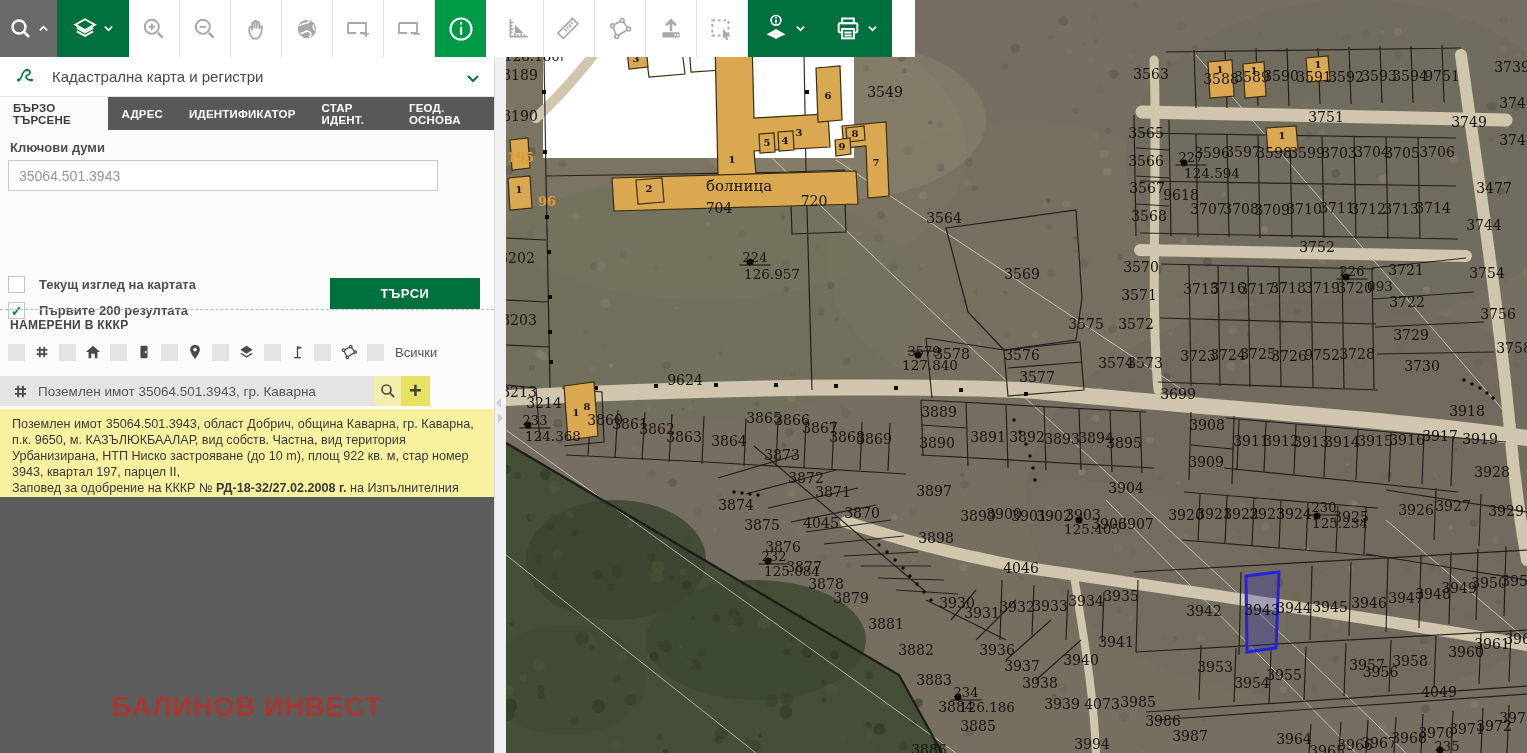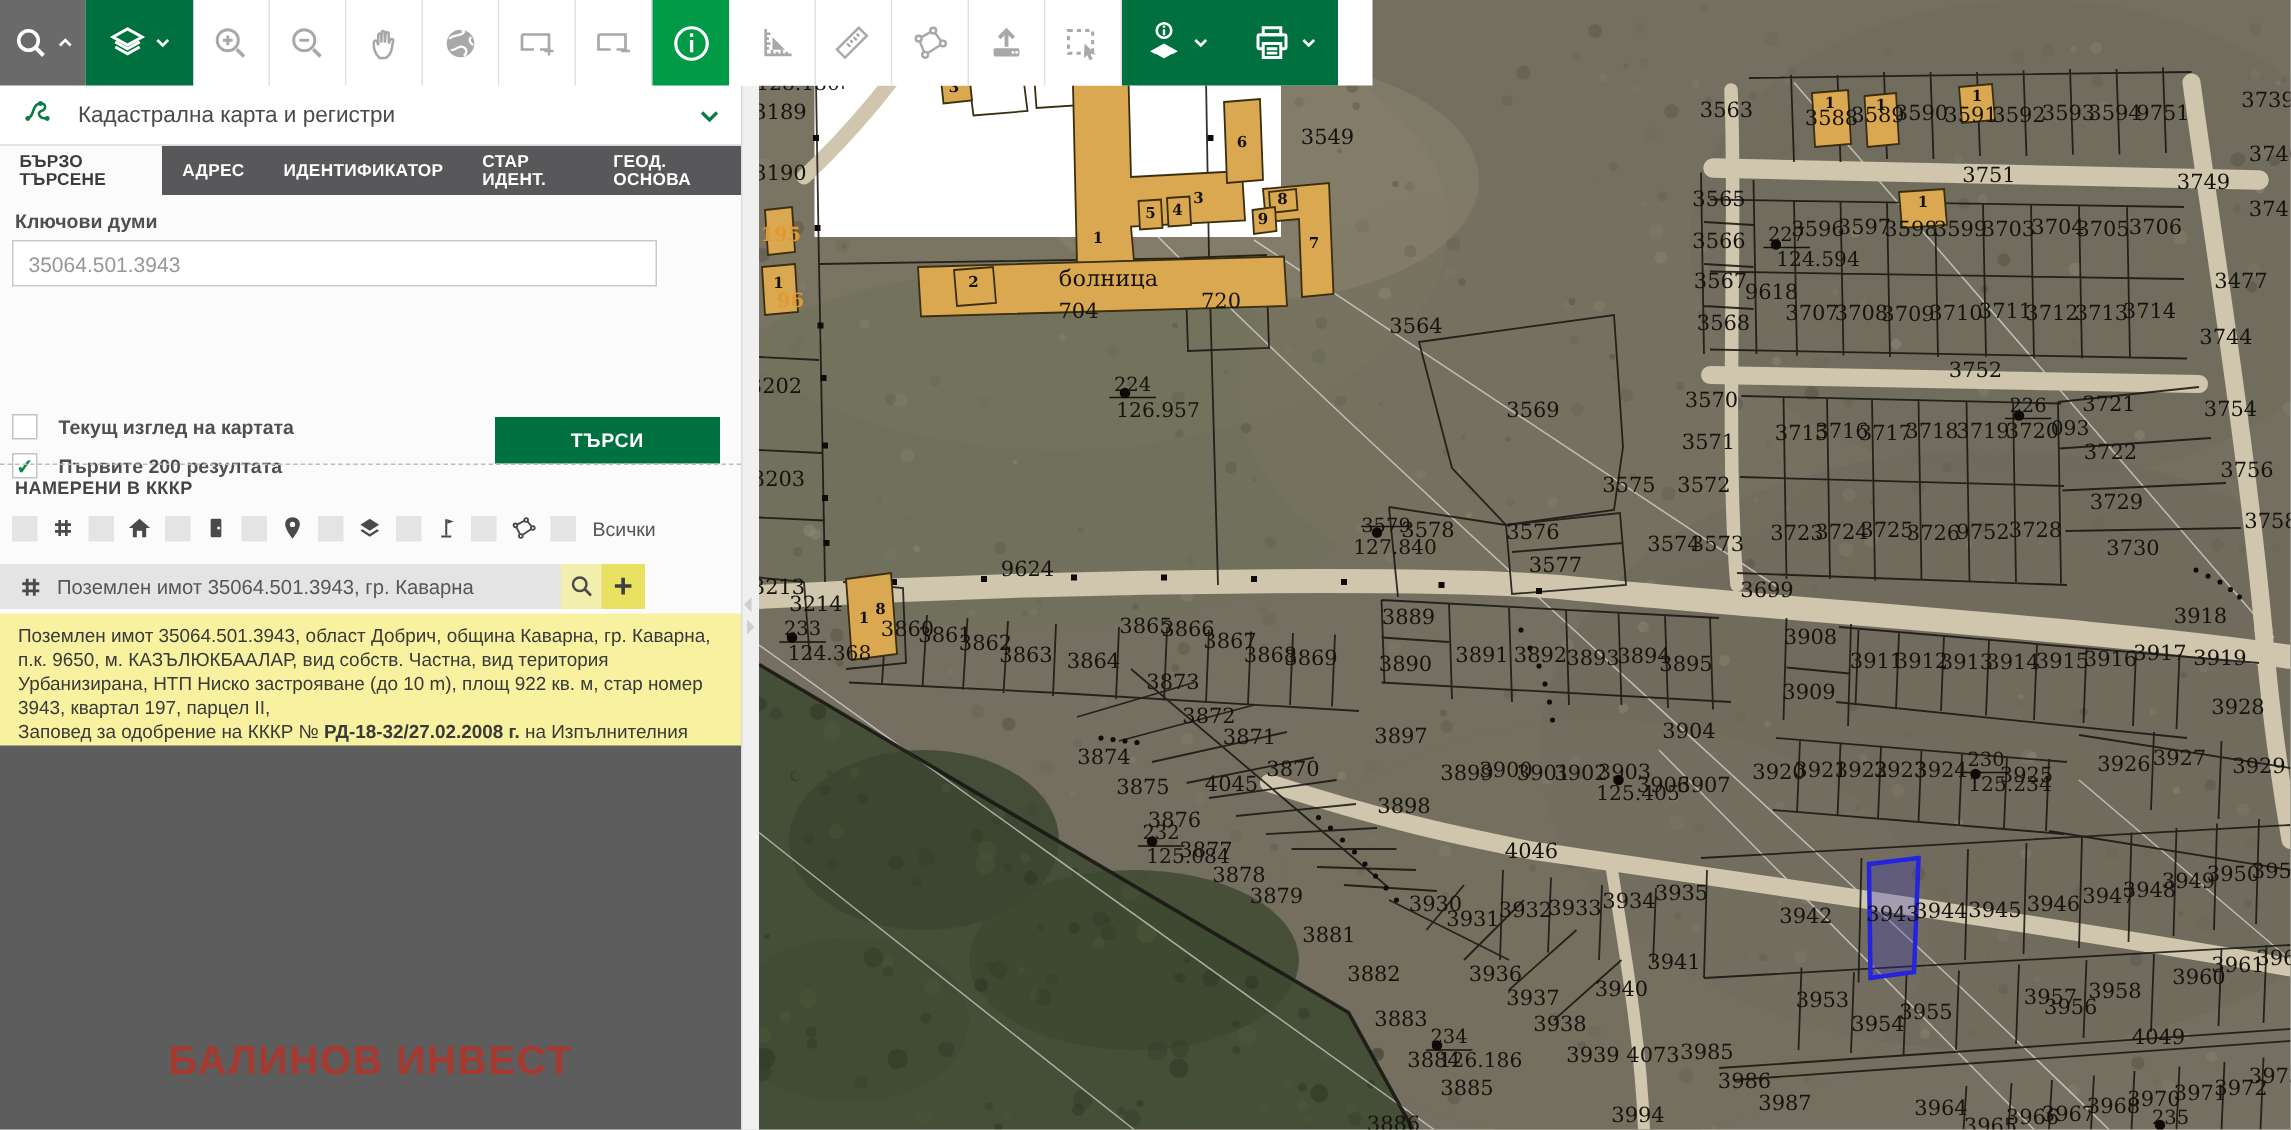--- a/index.html
+++ b/index.html
@@ -703,21 +703,21 @@
     </g>
 
     <polygon points="740,576 773,572 770,648 741,652" fill="rgba(50,50,190,0.28)" stroke="#2424de" stroke-width="3"></polygon>
   </svg>
   <div id="labels">
       <div class="ml k-el" style="left: 26px; top: 57px;">128.180</div>
       <div class="ml k-plus" style="left: 56px; top: 56px;">+</div>
       <div class="ml k-p" style="left: 14px; top: 75px;">3189</div>
       <div class="ml k-p" style="left: 14px; top: 116px;">3190</div>
       <div class="ml k-or" style="left: 10px; top: 157px;">3195</div>
-      <div class="ml k-or" style="left: 8px; top: 201px; padding-left: 26px;">96</div>
+      <div class="ml k-or" style="left: 28px; top: 201px; padding-left: 26px;">96</div>
       <div class="ml k-bd" style="left: 13px; top: 190px;">1</div>
       <div class="ml k-bd" style="left: 130px; top: 59px;">3</div>
       <div class="ml k-p" style="left: 379px; top: 92px;">3549</div>
       <div class="ml k-bd" style="left: 226px; top: 160px;">1</div>
       <div class="ml k-bd" style="left: 143px; top: 189px;">2</div>
       <div class="ml k-bd" style="left: 293px; top: 133px;">3</div>
       <div class="ml k-bd" style="left: 279px; top: 141px;">4</div>
       <div class="ml k-bd" style="left: 261px; top: 143px;">5</div>
       <div class="ml k-bd" style="left: 322px; top: 96px;">6</div>
       <div class="ml k-bd" style="left: 370px; top: 163px;">7</div>

